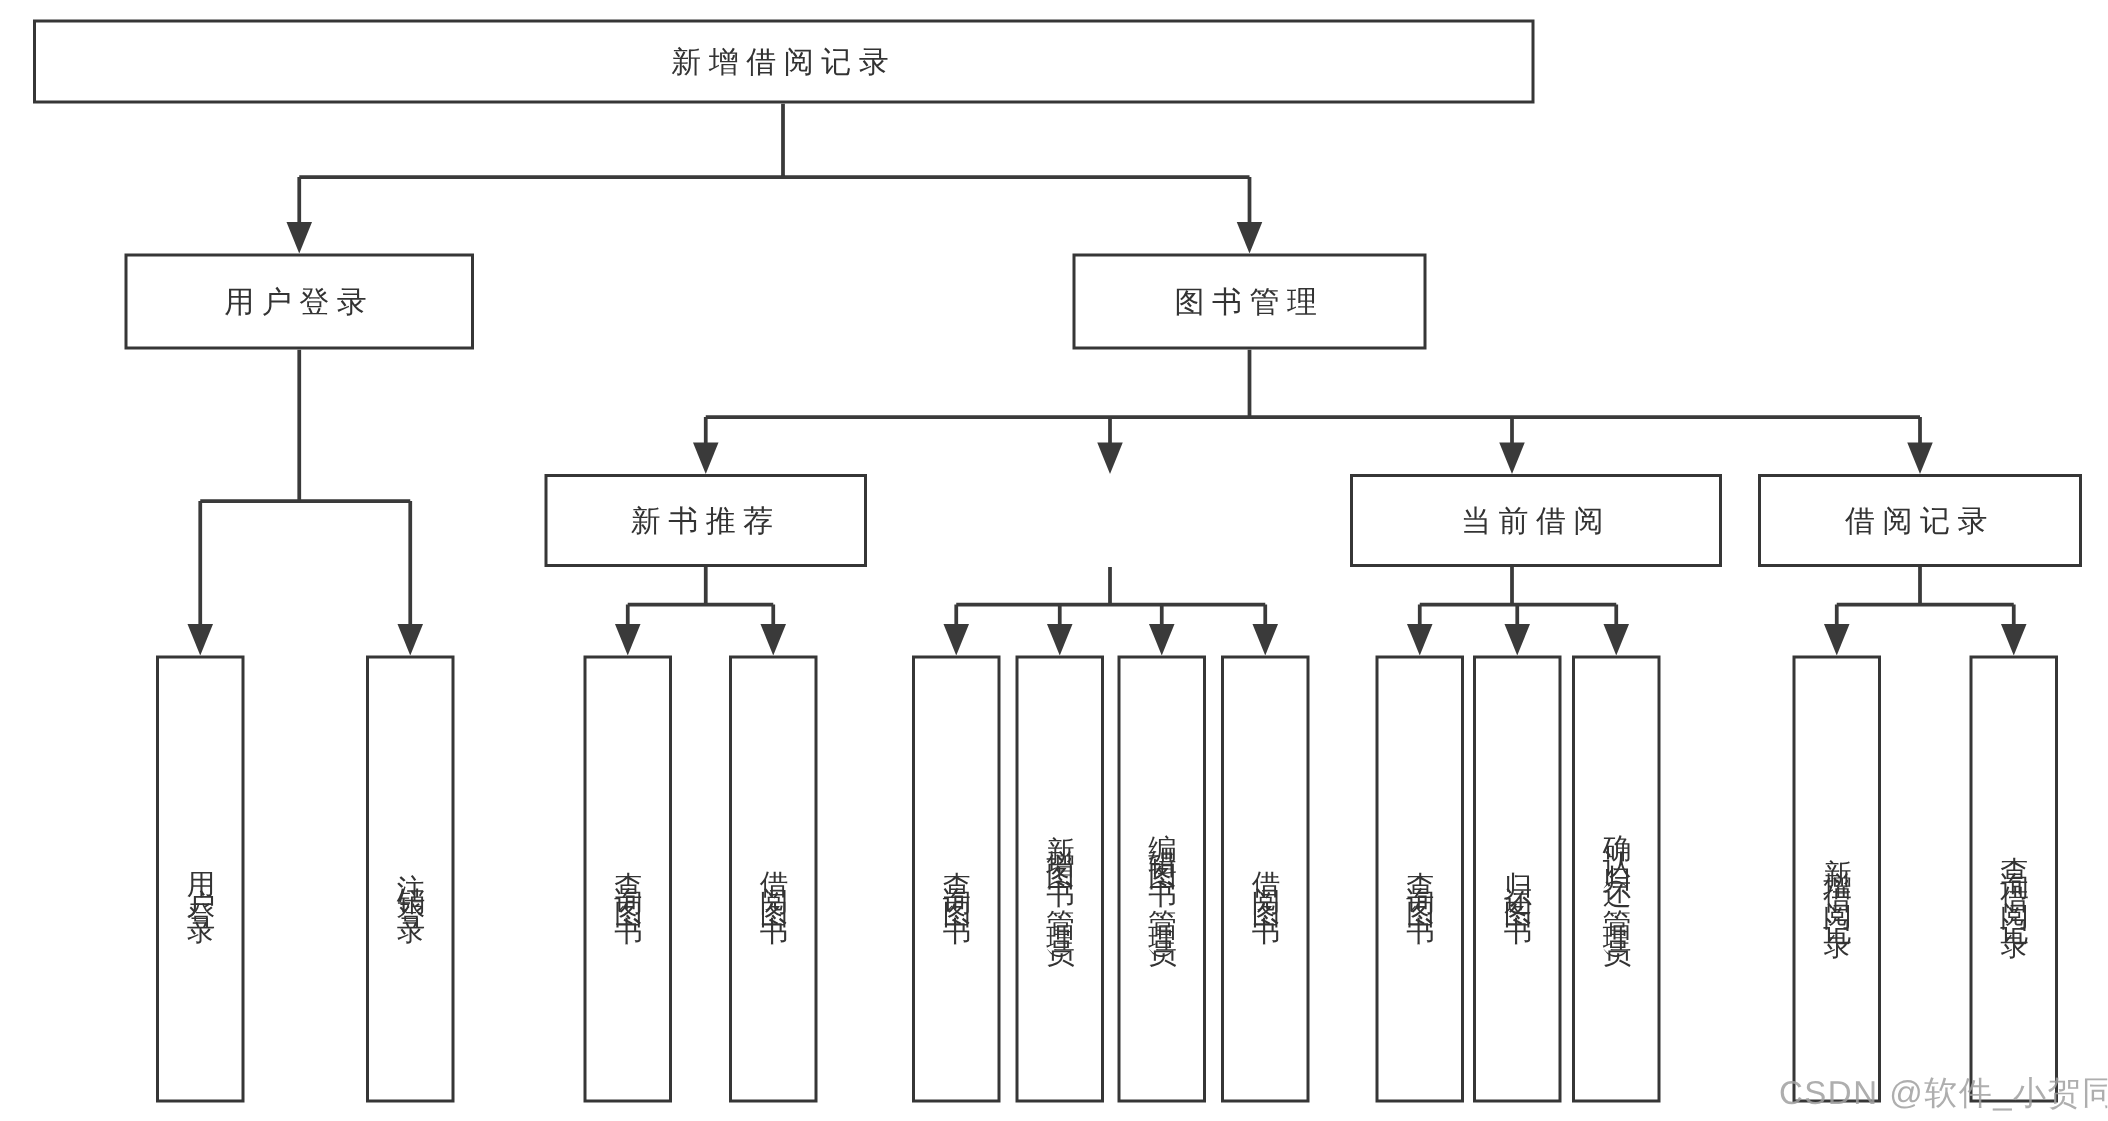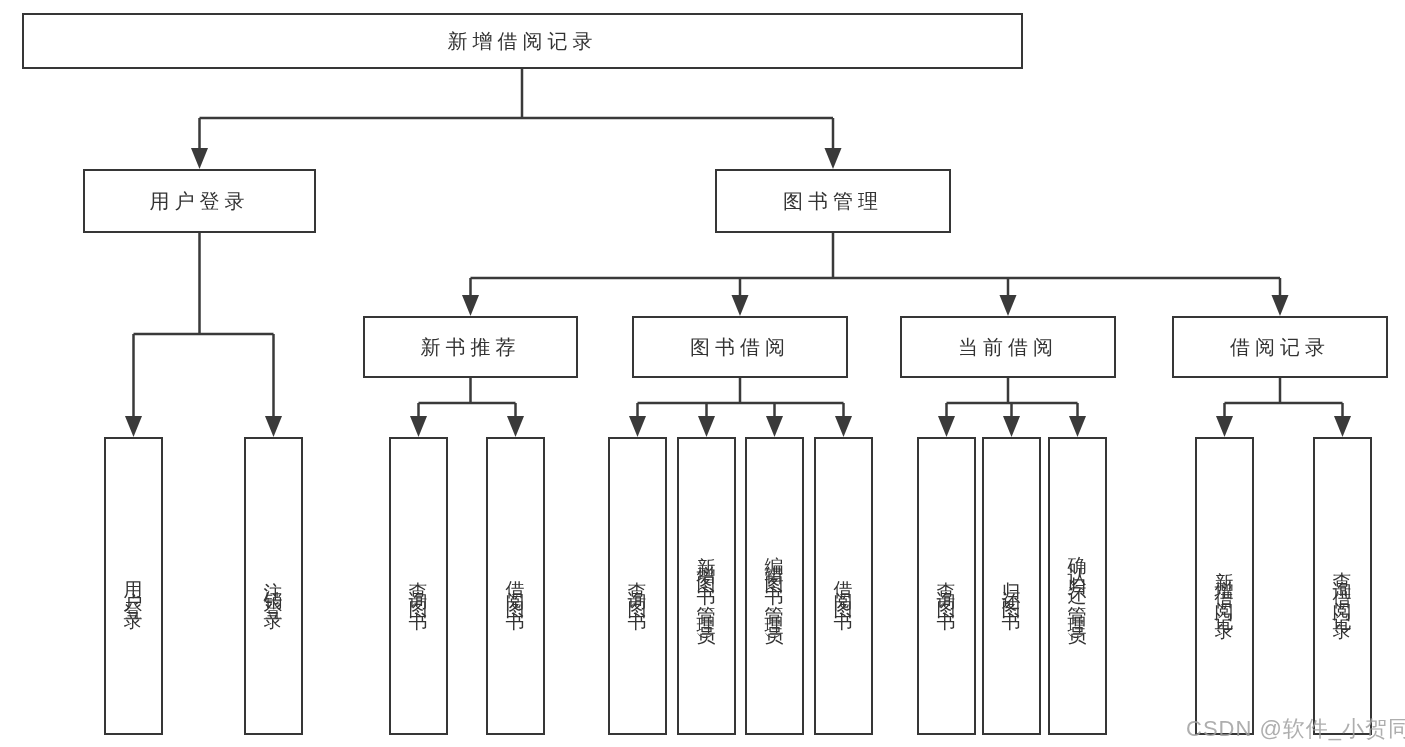--- a/index.html
+++ b/index.html
@@ -101,24 +101,21 @@
   <div class="box lvl2" style="left:83px;width:233px;">
     <span class="hlabel">用户登录</span>
   </div>
   <div class="box lvl3" style="left:363px;width:215px;">
     <span class="hlabel">新书推荐</span>
   </div>
 
   <div class="box lvl2" style="left:715px;width:236px;">
     <span class="hlabel">图书管理</span>
   </div>
-  <div class="box lvl3" style="left:632px;width:216px;">
-    <span class="hlabel">图书借阅</span>
-  </div>
-  <div class="box lvl3" style="left:900px;width:216px;text-align:center;">
+  <div class="box lvl3" style="left:900px;width:248px;text-align:center;">
     <span class="hlabel">当前借阅</span>
   </div>
   <div class="box lvl3" style="left:1172px;width:216px;">
     <span class="hlabel">借阅记录</span>
   </div>
 
   <div class="box leaf" style="left:104px;">
     <span class="vtext">用户登录</span>
   </div>
   <div class="box leaf" style="left:244px;">

